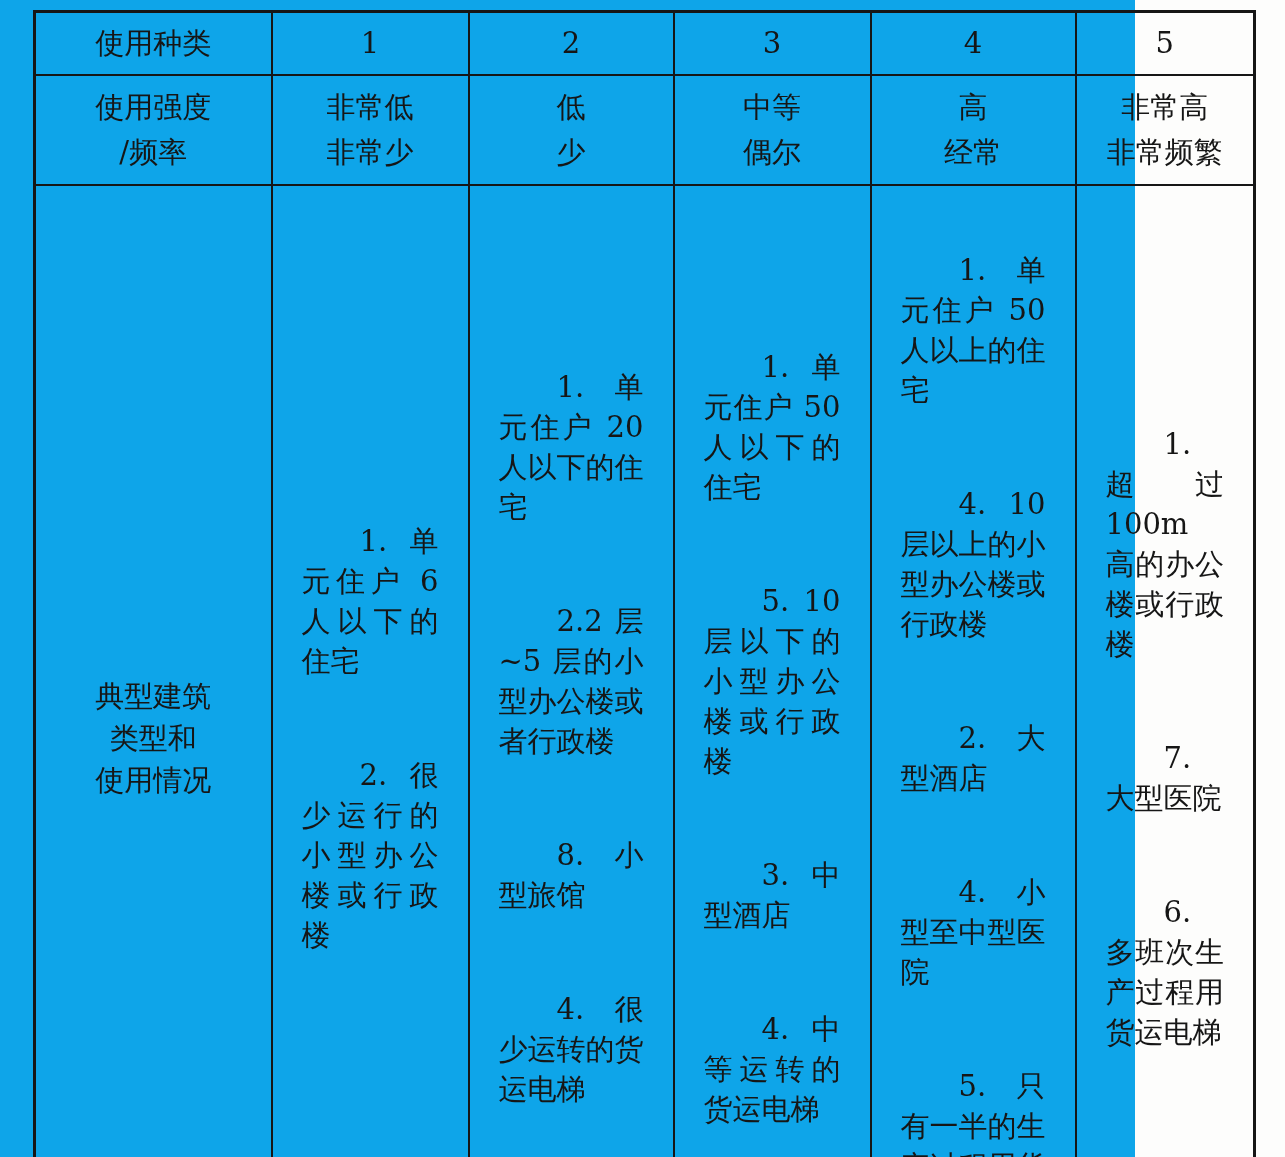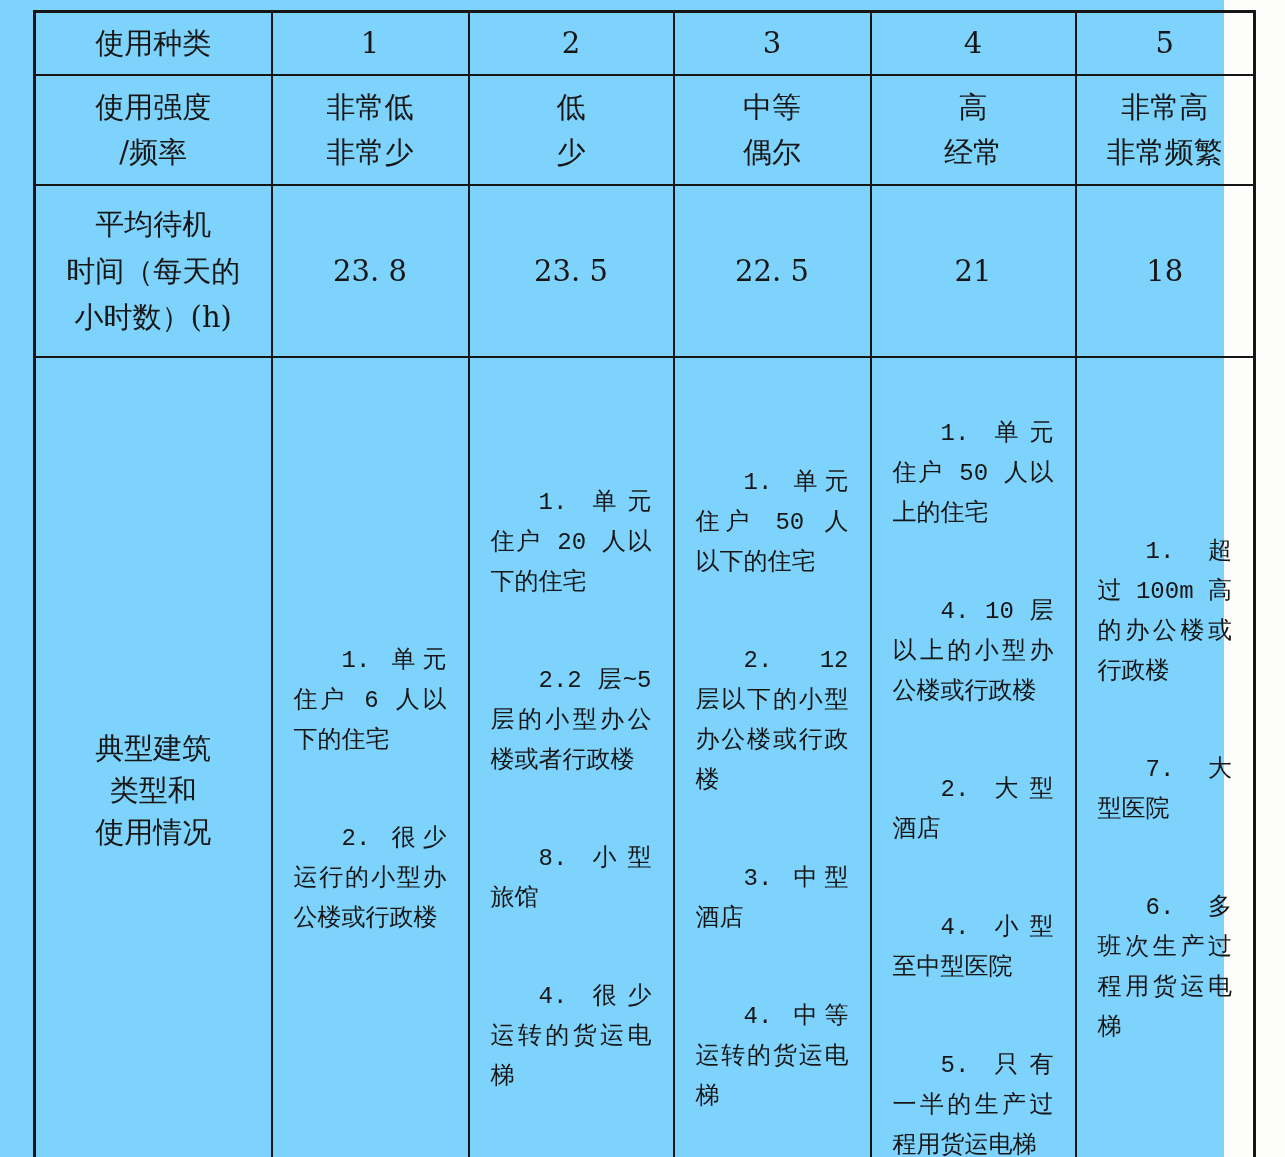--- a/index.html
+++ b/index.html
@@ -2,23 +2,23 @@
 <html><head>
 <meta charset="utf-8">
 <style>
   html, body {
     margin: 0;
     padding: 0;
     background: #fdfdfc;
   }
   .sheet {
     position: relative;
-    width: 1224px;
+    width: 1135px;
     height: 1157px;
-    background: #7dd3fc;
+    background: #0ea5e9;
     font-family: "DejaVu Serif", "Liberation Serif", serif;
     color: #161616;
   }
   table.spec {
     position: absolute;
     left: 33px;
     top: 10px;
     width: 1220px;
     border-collapse: collapse;
     table-layout: fixed;
@@ -38,28 +38,27 @@
   tr.r1 th, tr.r1 td { height: 61px; }
   tr.r2 th, tr.r2 td { height: 108px; line-height: 1.55; }
   tr.r3 th, tr.r3 td { height: 153px; line-height: 1.55; }
   tr.r4 th, tr.r4 td { height: 170px; line-height: 1.6; }
   tr.r5 th, tr.r5 td { height: 623px; }
   tr.r5 td.blist {
     padding: 6px 13px;
     text-align: left;
   }
   .blist p {
-    margin: 8px;
+    margin: 16px;
     text-indent: 2em;
     text-align: justify;
     text-justify: inter-character;
     white-space: normal;
     line-height: 40px;
-    font-size: 24px;
-    font-family: Liberation Mono, monospace;
+    font-size: 29px;
   }
 </style>
 </head>
 <body>
 
 <div class="sheet">
   <table class="spec">
     <colgroup>
       <col style="width:237px">
       <col style="width:197px">
@@ -88,51 +87,41 @@
 少</td>
       <td>中等
 偶尔</td>
       <td>高
 经常</td>
       <td>非常高
 非常频繁</td>
     </tr>
 
 
-    <tr class="r4">
-      <th>平均待机
-时间（每天的
-小时数）(h)</th>
-      <td>23. 8</td>
-      <td>23. 5</td>
-      <td>22. 5</td>
-      <td>21</td>
-      <td>18</td>
-    </tr>
 
     <tr class="r5">
       <th>典型建筑
 类型和
 使用情况</th>
 
       <td class="blist">
         <p>1. 单元住户 6 人以下的住宅</p>
         <p>2. 很少运行的小型办公楼或行政楼</p>
       </td>
 
       <td class="blist">
         <p>1. 单元住户 20 人以下的住宅</p>
         <p>2.2 层~5 层的小型办公楼或者行政楼</p>
         <p>8. 小型旅馆</p>
         <p>4. 很少运转的货运电梯</p>
       </td>
 
       <td class="blist">
         <p>1. 单元住户 50 人以下的住宅</p>
-        <p>2. 12 层以下的小型办公楼或行政楼</p>
+        <p>5. 10 层以下的小型办公楼或行政楼</p>
         <p>3. 中型酒店</p>
         <p>4. 中等运转的货运电梯</p>
       </td>
 
       <td class="blist">
         <p>1. 单元住户 50 人以上的住宅</p>
         <p>4. 10 层以上的小型办公楼或行政楼</p>
         <p>2. 大型酒店</p>
         <p>4. 小型至中型医院</p>
         <p>5. 只有一半的生产过程用货运电梯</p>

